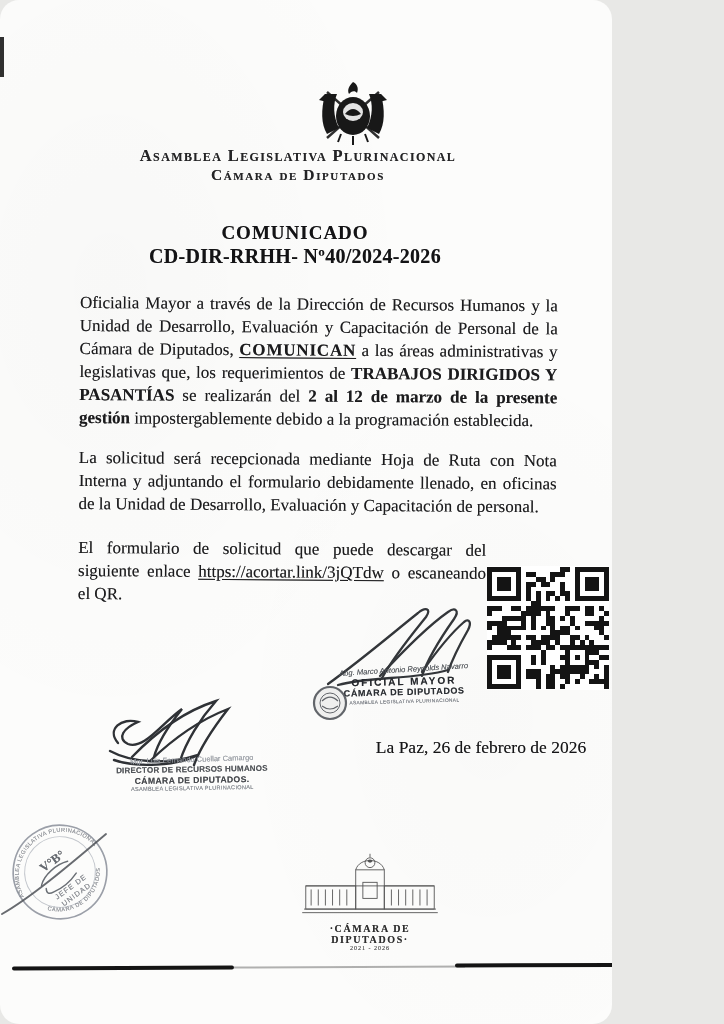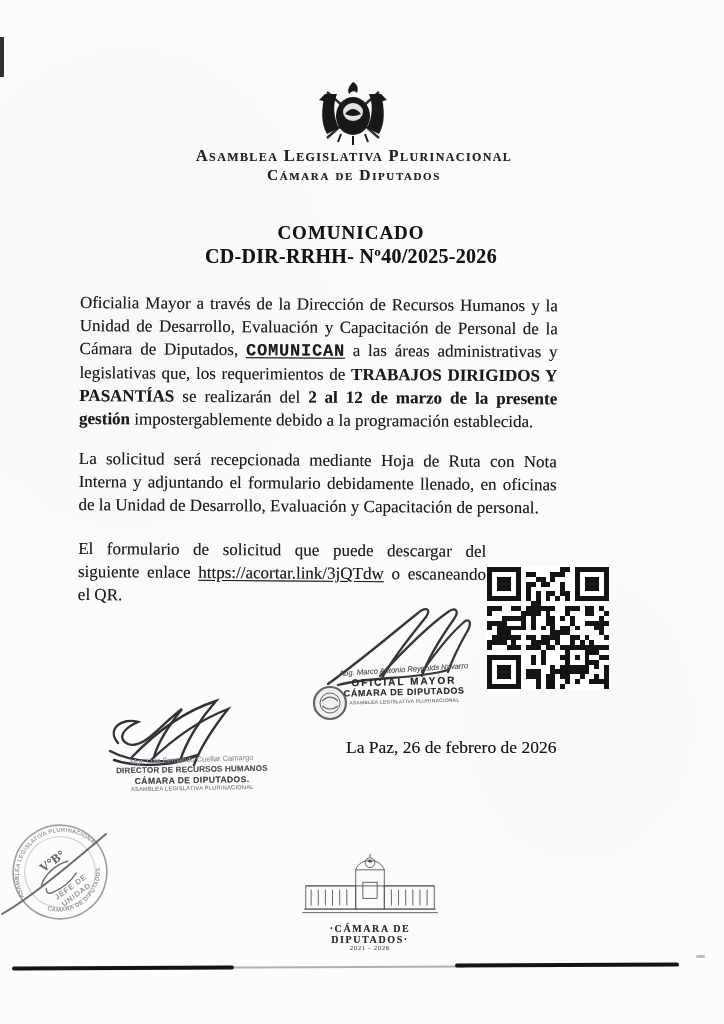--- a/index.html
+++ b/index.html
@@ -1,24 +1,25 @@
 <!DOCTYPE html>
 <html><head>
 <meta charset="utf-8">
 <style>
   html,body{margin:0;padding:0;background:#e8e8e6;}
   .page{
-    position:relative;width:724px;height:1024px;overflow:hidden;
+    position:relative;width:612px;height:1024px;overflow:hidden;
     background:
       radial-gradient(ellipse at 18% 28%, rgba(0,0,0,0.015), transparent 45%),
       radial-gradient(ellipse at 80% 70%, rgba(0,0,0,0.012), transparent 40%),
       #fcfcfb;
     font-family:"Liberation Serif","DejaVu Serif",serif;
     color:#1c1c1e;
     text-shadow:0 0 .4px rgba(30,30,30,.5);
+    border-radius:19px;
   }
   .sans{font-family:"Liberation Sans","DejaVu Sans",sans-serif;}
   .abs{position:absolute;}
   
   .crest{left:311px;top:80px;width:84px;height:72px;}
   .org1{left:0;right:0;top:146px;text-align:center;padding-right:16px;
         font-variant:small-caps;font-size:16.5px;letter-spacing:1.4px;font-weight:600;color:#242426;}
   .org2{left:0;right:0;top:166px;text-align:center;padding-right:16px;
         font-variant:small-caps;font-size:15.5px;letter-spacing:1.6px;font-weight:600;color:#242426;}
   
@@ -26,33 +27,33 @@
   .title .l1{font-size:19px;letter-spacing:1px;line-height:22px;}
   .title .l2{font-size:20px;letter-spacing:.3px;line-height:24px;}
   
   .body-block{left:80px;top:291px;width:478px;transform:rotate(.4deg);transform-origin:left top;
               font-size:17px;line-height:23px;text-align:justify;color:#1b1b1d;}
   .body-block p{margin:0;}
   .p2{margin-top:17px !important;}
   .p3{margin-top:21px !important;width:408px;}
   .b{font-weight:700;}
   .u{text-decoration:underline;text-underline-offset:2px;}
-  .b.u{letter-spacing:.8px;font-family:Liberation Mono, monospace;}
+  .b.u{letter-spacing:.8px;}
   
   .qr{left:487px;top:566px;width:122px;height:124px;background:#fff;}
   .qr svg{width:100%;height:100%;shape-rendering:crispEdges;}
   
   .sig1{left:322px;top:606px;width:170px;height:82px;}
   .stamp1{left:318px;top:666px;width:172px;text-align:center;transform:rotate(-1.5deg);line-height:1.15;}
   .stamp1 .nm{font-size:7.6px;font-style:italic;color:#565b61;transform:rotate(-2deg);}
   .stamp1 .r1{font-size:10px;font-weight:700;letter-spacing:2px;color:#26292e;margin-top:1px;}
   .stamp1 .r2{font-size:9px;font-weight:700;letter-spacing:.6px;color:#2b2f34;}
   .stamp1 .r3{font-size:4.8px;letter-spacing:.4px;color:#7c828c;margin-top:1px;}
   .seal1{left:311px;top:684px;width:38px;height:38px;opacity:.82;}
-  .date{left:346px;top:737px;width:270px;font-size:17.5px;color:#151517;}
+  .date{left:346px;top:737px;width:270px;text-align:center;font-size:17.5px;color:#151517;}
   .sig2{left:106px;top:697px;width:152px;height:76px;}
   .stamp2{left:90px;top:755px;width:204px;text-align:center;line-height:1.2;transform:rotate(-1deg);}
   .stamp2 .nm{font-size:7.5px;color:#a7adb6;transform:rotate(-1deg);}
   .stamp2 .r1{font-size:8px;font-weight:700;letter-spacing:.2px;color:#53575c;margin-top:1px;}
   .stamp2 .r2{font-size:8.6px;font-weight:700;letter-spacing:.4px;color:#46494e;}
   .stamp2 .r3{font-size:5.6px;letter-spacing:.3px;color:#8d939c;}
   
   .stampvb{left:8px;top:820px;width:104px;height:104px;transform:rotate(-36deg);opacity:.9;}
   .penstroke{left:0px;top:822px;width:112px;height:102px;}
   
@@ -96,21 +97,21 @@
           <path d="M54,54 l3,8"></path>
       </g>
     </svg>
   </div>
 
   <div class="abs org1">Asamblea Legislativa Plurinacional</div>
   <div class="abs org2">Cámara de Diputados</div>
 
   <div class="abs title">
     <div class="l1">COMUNICADO</div>
-    <div class="l2">CD-DIR-RRHH- Nº40/2025-2026</div>
+    <div class="l2">CD-DIR-RRHH- Nº40/2024-2026</div>
   </div>
 
   <div class="abs body-block">
     <p><span>Oficialia Mayor a través de la Dirección de Recursos Humanos y la Unidad de Desarrollo, Evaluación y Capacitación de Personal de la Cámara de Diputados, </span><span class="b u">COMUNICAN</span><span> a las áreas administrativas y legislativas que, los requerimientos de </span><span class="b">TRABAJOS DIRIGIDOS Y PASANTÍAS</span><span> se realizarán del </span><span class="b">2 al 12 de marzo de la presente gestión</span><span> impostergablemente debido a la programación establecida.</span></p>
     <p class="p2">La solicitud será recepcionada mediante Hoja de Ruta con Nota Interna y adjuntando el formulario debidamente llenado, en oficinas de la Unidad de Desarrollo, Evaluación y Capacitación de personal.</p>
     <p class="p3"><span>El formulario de solicitud que puede descargar del siguiente enlace </span><span class="u">https://acortar.link/3jQTdw</span><span> o escaneando el QR.</span></p>
   </div>
 
   <div class="abs qr">
     <svg viewBox="0 0 118 118">

